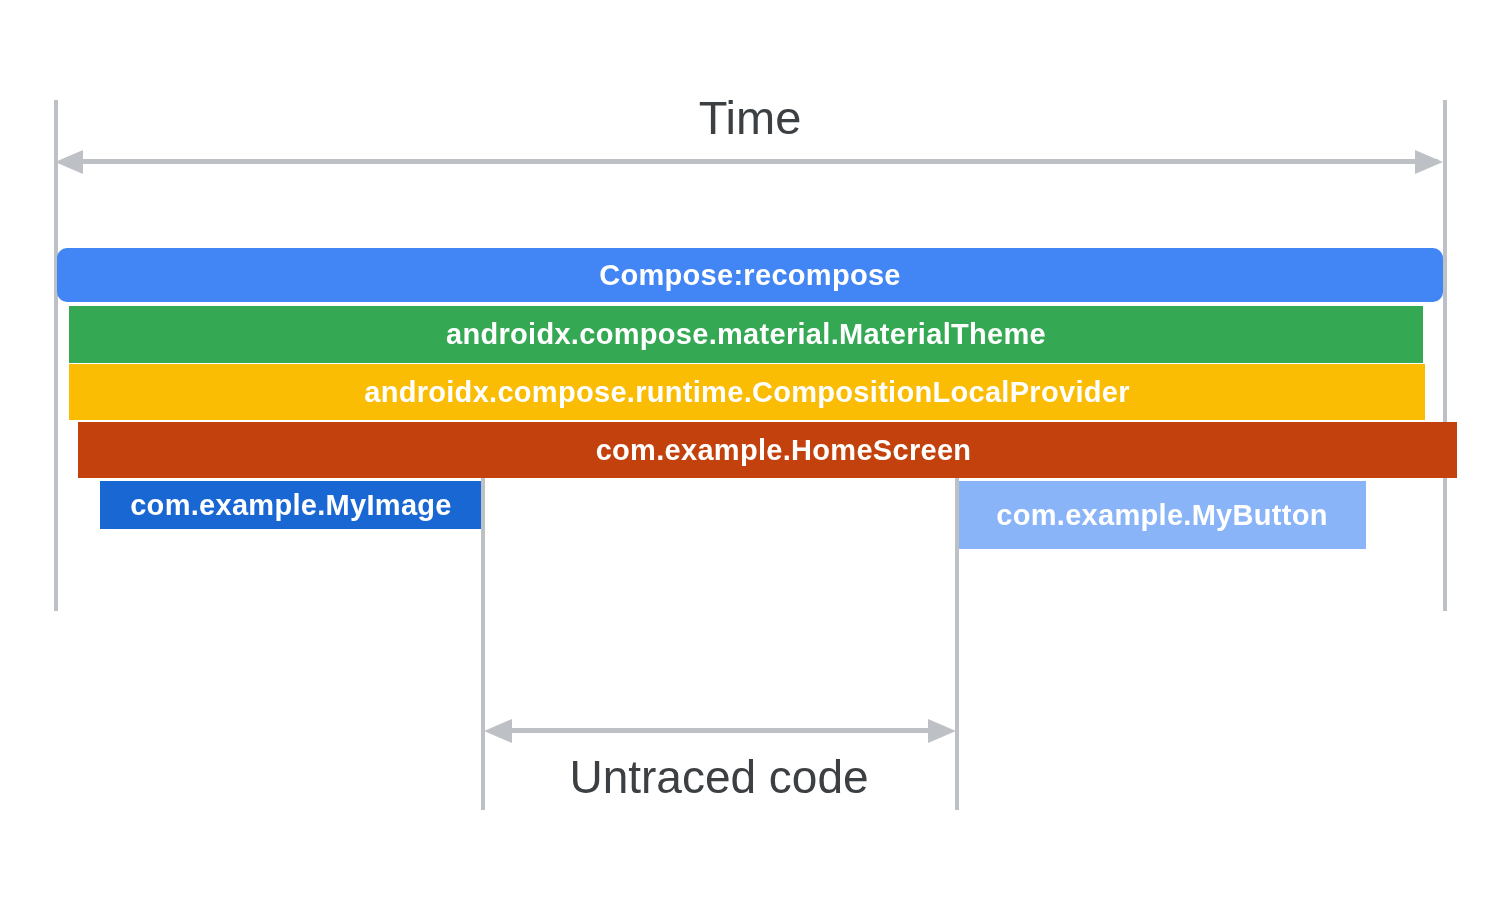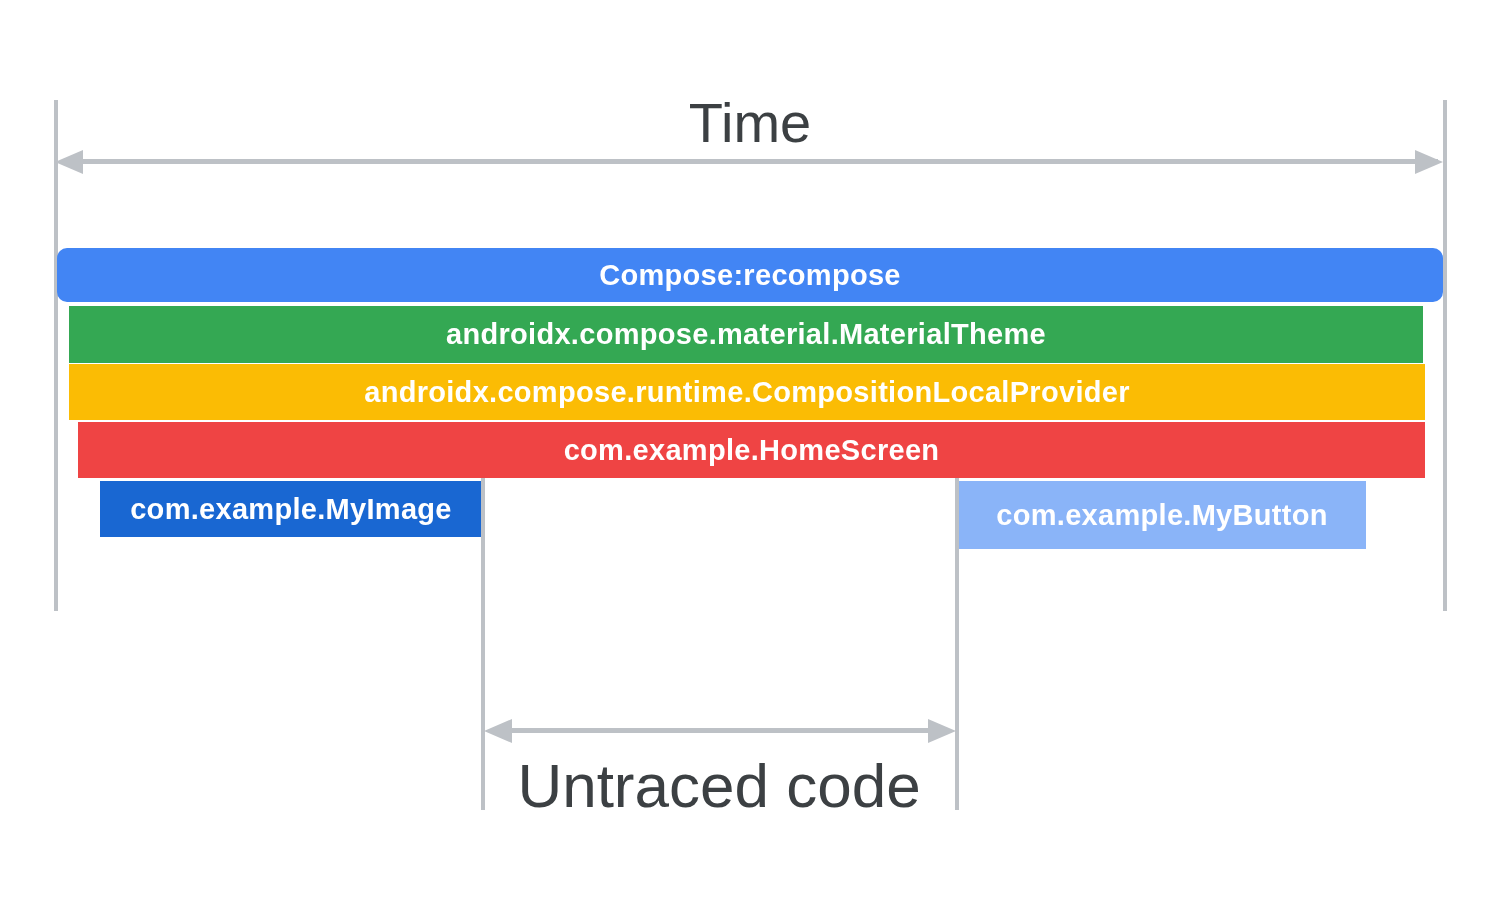--- a/index.html
+++ b/index.html
@@ -43,46 +43,46 @@
   .arrow-head.right { clip-path: polygon(0 0, 0 100%, 100% 50%); }
   #time-arrow-head-left  { left: 55px;   top: 150px; }
   #time-arrow-head-right { left: 1415px; top: 150px; }
   #untraced-arrow-head-left  { left: 484px; top: 719px; }
   #untraced-arrow-head-right { left: 928px; top: 719px; }
 
   
   .axis-label {
     position: absolute;
     color: #3c4043;
-    font-size: 56px;
+    font-size: 47px;
     line-height: 1.1;
     text-align: center;
     white-space: nowrap;
   }
   #time-label { left: 0; width: 1500px; top: 92px; }
-  #untraced-label { left: 483px; width: 472px; top: 752px; font-size: 62px; }
+  #untraced-label { left: 483px; width: 472px; top: 752px; font-size: 46px; }
 
   
   .bar {
     position: absolute;
     display: flex;
     align-items: center;
     justify-content: center;
     color: #ffffff;
     font-size: 29px;
     font-weight: 700;
     letter-spacing: 0.3px;
     white-space: nowrap;
     overflow: hidden;
   }
   #bar-recompose     { left: 57px;  top: 248px; width: 1386px; height: 54px; }
   #bar-materialtheme { left: 69px;  top: 306px; width: 1354px; height: 57px; }
   #bar-clprovider    { left: 69px;  top: 364px; width: 1356px; height: 56px; }
   #bar-homescreen    { left: 78px;  top: 422px; width: 1347px; height: 56px; }
-  #bar-myimage       { left: 100px; top: 481px; width: 382px;  height: 56px; }
+  #bar-myimage       { left: 100px; top: 481px; width: 382px;  height: 48px; }
   #bar-mybutton      { left: 958px; top: 481px; width: 408px;  height: 68px; }
 </style>
 </head>
 <body>
 
 <div id="canvas">
 
   <div class="axis-label" id="time-label">Time</div>
 
   <div class="vline" id="main-vline-left" style="background-color: rgb(189, 193, 198);"></div>
@@ -97,21 +97,21 @@
   </div>
 
   <div class="bar" id="bar-materialtheme" style="background-color: rgb(52, 168, 83);">
     <span>androidx.compose.material.MaterialTheme</span>
   </div>
 
   <div class="bar" id="bar-clprovider" style="background-color: rgb(251, 188, 4);">
     <span>androidx.compose.runtime.CompositionLocalProvider</span>
   </div>
 
-  <div class="bar" id="bar-homescreen" style="background-color: #ef4444;">
+  <div class="bar" id="bar-homescreen" style="background-color: #c2410c; padding-left: 32px;">
     <span>com.example.HomeScreen</span>
   </div>
 
   <div class="bar" id="bar-myimage" style="background-color: rgb(25, 103, 210);">
     <span>com.example.MyImage</span>
   </div>
 
   <div class="bar" id="bar-mybutton" style="background-color: rgb(138, 180, 248);">
     <span>com.example.MyButton</span>
   </div>

